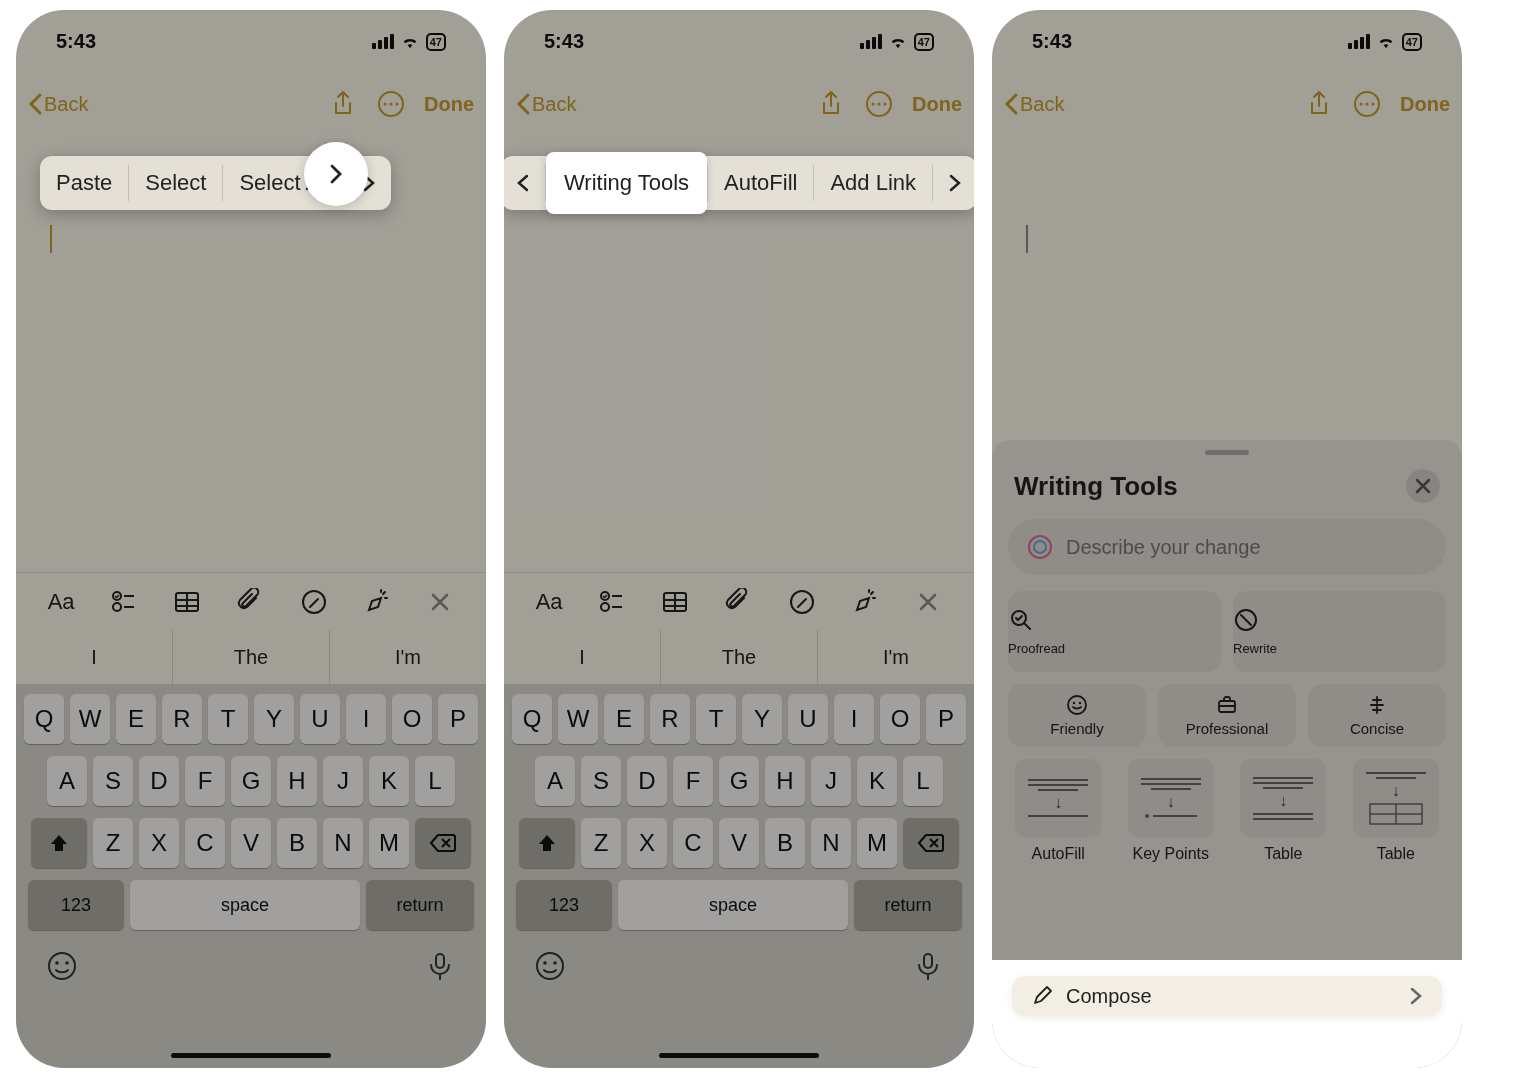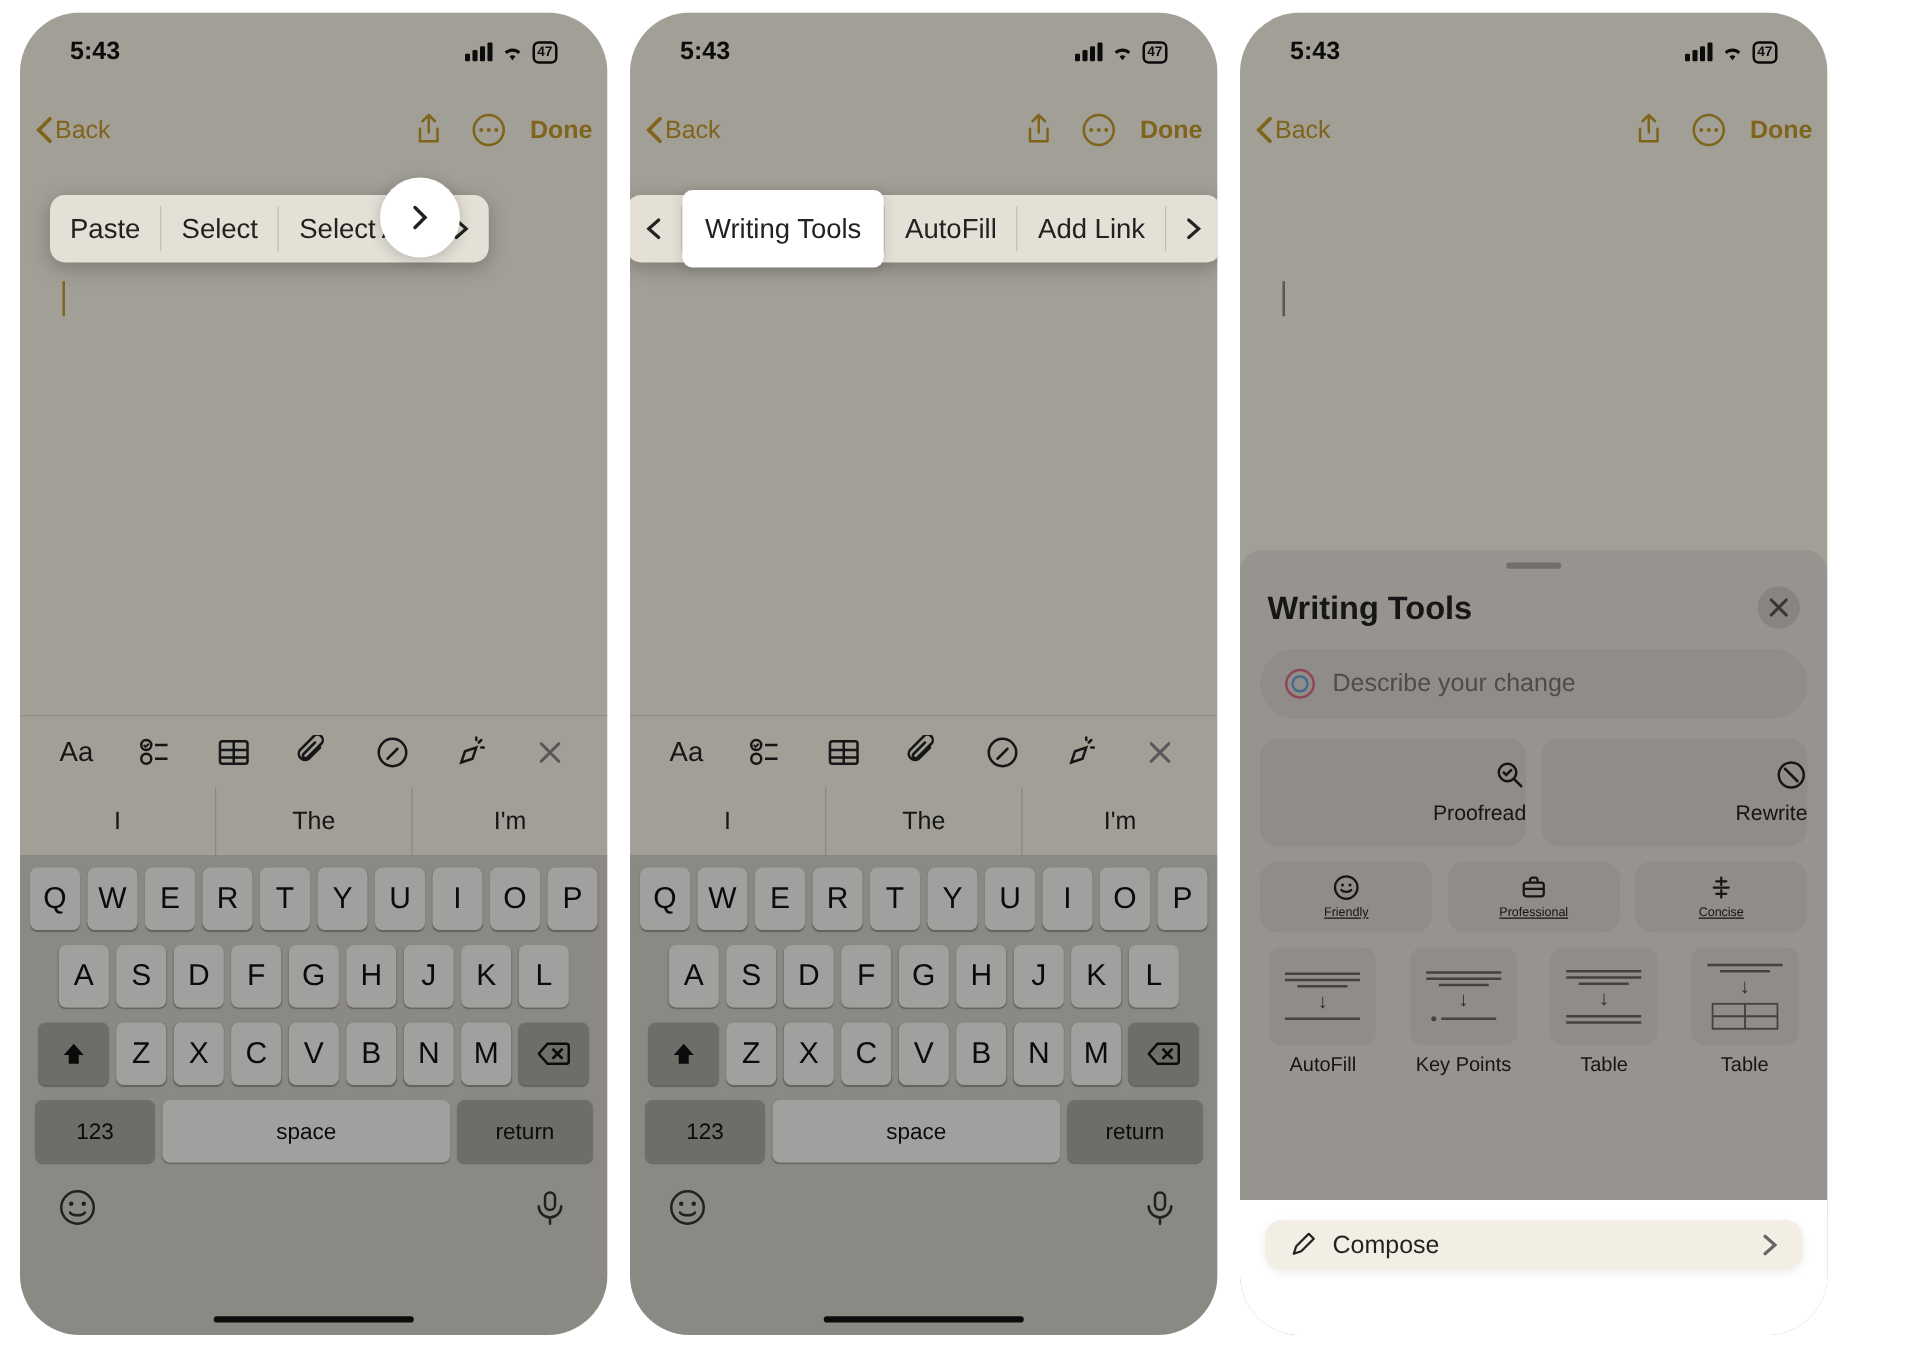--- a/index.html
+++ b/index.html
@@ -57,23 +57,23 @@
   
   .wt-sheet { position: absolute; bottom: 100px; left: 0; right: 0; top: 430px; background: #e9e4dc; border-radius: 18px 18px 0 0; z-index: 20; padding: 0 16px 16px; }
   .wt-grabber { width: 44px; height: 5px; background: rgba(0,0,0,0.25); border-radius: 3px; margin: 10px auto; }
   .wt-header { display: flex; align-items: center; justify-content: space-between; padding: 4px 6px 16px; }
   .wt-title { font-size: 26px; font-weight: 700; color: #222; }
   .wt-close { width: 34px; height: 34px; border-radius: 50%; background: rgba(0,0,0,0.1); display: flex; align-items: center; justify-content: center; color: #555; }
   .wt-input-row { display: flex; align-items: center; gap: 12px; background: rgba(0,0,0,0.05); border-radius: 28px; padding: 14px 18px; margin-bottom: 16px; }
   .wt-siri { width: 28px; height: 28px; }
   .wt-input { flex: 1; font-size: 20px; color: #8a847a; background: transparent; border: 0; outline: none; }
   .wt-grid2 { display: flex; gap: 12px; margin-bottom: 12px; }
-  .wt-big { flex: 1; background: rgba(0,0,0,0.05); border-radius: 14px; padding: 16px 0; display: flex; flex-direction: column; align-items: flex-end; gap: 8px; font-size: 17px; color: #222; }
+  .wt-big { flex: 1; background: rgba(0,0,0,0.05); border-radius: 14px; padding: 16px 0; display: flex; flex-direction: column; align-items: flex-start; gap: 8px; font-size: 13px; color: #222; }
   .wt-grid3 { display: flex; gap: 12px; margin-bottom: 12px; }
-  .wt-small { flex: 1; background: rgba(0,0,0,0.05); border-radius: 14px; padding: 10px 0; display: flex; flex-direction: column; align-items: center; gap: 4px; font-size: 10px; color: #222; text-decoration: underline; }
+  .wt-small { flex: 1; background: rgba(0,0,0,0.05); border-radius: 14px; padding: 10px 0; display: flex; flex-direction: column; align-items: center; gap: 4px; font-size: 15px; color: #222; }
   .wt-grid4 { display: flex; gap: 12px; margin-bottom: 0; }
   .wt-card { flex: 1; display: flex; flex-direction: column; align-items: center; gap: 8px; font-size: 16px; color: #222; }
   .wt-card-box { width: 86px; height: 78px; background: rgba(0,0,0,0.05); border-radius: 10px; display: flex; flex-direction: column; align-items: center; justify-content: center; gap: 3px; padding: 8px; }
   .wt-line { width: 60px; height: 2px; background: #666; }
   .wt-line.s { width: 40px; }
   .wt-arrow-down { font-size: 16px; color: #444; }
 
   
   .compose-row { position: absolute; bottom: 0; left: 0; right: 0; height: 108px; background: #fff; z-index: 70; display: flex; align-items: flex-start; padding: 16px 20px; }
   .compose-inner { flex: 1; background: #f3eee4; border-radius: 14px; height: 40px; display: flex; align-items: center; justify-content: space-between; padding: 0 20px; font-size: 20px; color: #222; box-shadow: 0 2px 8px rgba(0,0,0,0.08); }

